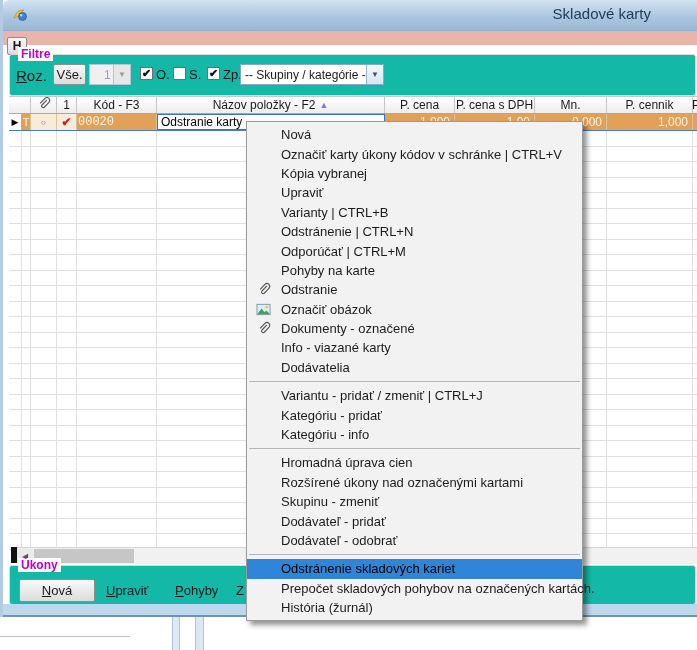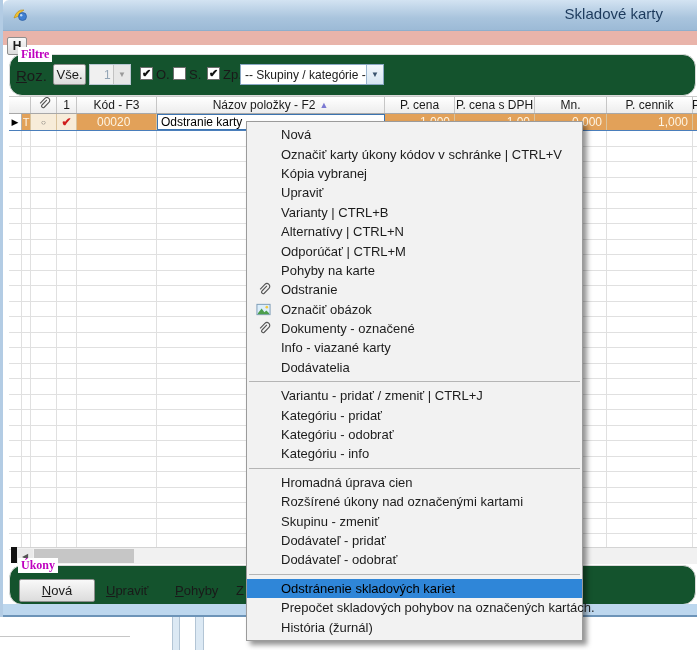--- a/index.html
+++ b/index.html
@@ -7,27 +7,27 @@
     position:relative;width:697px;height:650px;overflow:hidden;background:#ffffff;
     font-family:"Liberation Sans", sans-serif;color:#1a1a1a;
   }
   
   .window{position:absolute;left:0;top:0;width:697px;height:617px;background:#ffffff;
     border-left:3px solid #b3cce4;box-sizing:border-box;}
   .titlebar{position:absolute;left:0;top:0;right:0;height:30px;
     background:linear-gradient(#d3e3f2,#a9c4dd 60%,#9cbad6);
     border-top-left-radius:6px;border-bottom:1px solid #8fafcc;}
   .app-icon{position:absolute;left:9px;top:7px;width:16px;height:16px;}
-  .wtitle{position:absolute;right:34px;top:5px;font-size:15px;color:#1c3a5c;}
+  .wtitle{position:absolute;right:46px;top:5px;font-size:15px;color:#1c3a5c;}
   .pinkband{position:absolute;left:0;top:31px;right:0;height:14px;background:#e9b4aa;}
   .btn3d{background:linear-gradient(#f9f9f9,#dcdcdc);border:1px solid #8e8e8e;border-radius:2px;
     box-sizing:border-box;text-align:center;cursor:default;}
   .hbtn{position:absolute;left:4px;top:37px;width:20px;height:18px;font-weight:bold;font-size:12px;line-height:16px;}
   
-  .fset{position:absolute;border:1px solid #dadada;border-radius:13px;background:#14532d;font-family:Liberation Serif, serif;}
+  .fset{position:absolute;border:1px solid #dadada;border-radius:3px;background:#14b8a6;}
   .fset-label{position:absolute;top:-8px;left:8px;background:#fff;padding:0 3px;
     color:#bf00bf;font-weight:bold;font-size:12px;}
   .filtre{left:6px;top:54px;width:685px;height:40px;}
   .ukony{left:6px;top:565px;width:685px;height:38px;}
   
   .flabel{position:absolute;font-size:15px;}
   .vse{position:absolute;left:50px;top:64px;width:33px;height:21px;font-size:13px;line-height:19px;}
   .combo{position:absolute;box-sizing:border-box;border:1px solid #8aa7c4;background:#fff;height:21px;font-size:12px;}
   .combo .ctext{position:absolute;left:4px;top:3px;white-space:nowrap;}
   .combo .carrow{position:absolute;right:0;top:0;bottom:0;width:16px;
@@ -52,21 +52,21 @@
   .col-pdph{width:80px}.col-mn{width:72px}.col-pcennik{width:86px}.col-p{flex:1}
   .drow{display:flex;height:16px;border-bottom:1px solid #4a7ebb;}
   .cell{box-sizing:border-box;border-right:1px solid #d0b globalThis}
   .cell{box-sizing:border-box;border-right:1px solid #d9c39d;font-size:12px;display:flex;align-items:center;overflow:hidden;white-space:nowrap;}
   .c-ind{background:#fff;border-right:1px solid #b0b0b0;justify-content:center;font-size:9px;color:#000;}
   .c-orange{background:#e2a159;color:#fdf4e3;}
   .c-light{background:#f7ecd9;justify-content:center;}
   .c-t{justify-content:center;font-size:11px;}
   .c-check{color:#cf1d1d;font-size:12px;font-weight:bold;}
   .c-clipmark{color:#666;font-size:8px;}
-  .c-kod{padding-left:20px;}
+  .c-kod{padding-left:1px;font-family:Liberation Mono, monospace;}
   .c-num{justify-content:flex-end;padding-right:4px;}
   .c-edit{background:#fff;border:1px solid #3c74b0;color:#000;padding-left:3px;}
   .erow{display:flex;height:15.5px;box-sizing:border-box;border-bottom:1px solid #e0e0e0;}
   .ecell{box-sizing:border-box;border-right:1px solid #e0e0e0;}
   
   .splitbar{position:absolute;left:8px;top:547px;width:6px;height:16px;background:#111;}
   .hscroll{position:absolute;left:14px;top:547px;right:0;height:16px;background:#f1f1f1;
     border-top:1px solid #d4d4d4;}
   .harrow{position:absolute;left:0;top:1px;width:16px;height:15px;background:#eaeaea;
     font-size:8px;line-height:15px;text-align:center;color:#555;}
@@ -548,21 +548,21 @@
     <div class="menu-item">
       <span>Kópia vybranej</span>
     </div>
     <div class="menu-item">
       <span>Upraviť</span>
     </div>
     <div class="menu-item">
       <span>Varianty | CTRL+B</span>
     </div>
     <div class="menu-item">
-      <span>Alternatívy | CTRL+N</span>
+      <span>Odstránenie | CTRL+N</span>
     </div>
     <div class="menu-item">
       <span>Odporúčať | CTRL+M</span>
     </div>
     <div class="menu-item">
       <span>Pohyby na karte</span>
     </div>
     <div class="menu-item">
       <span class="menu-icon"><svg width="15" height="15" viewBox="0 0 16 16">
           <path d="M11.6 4.2 6.4 9.6a1.7 1.7 0 0 0 2.4 2.4l5-5.2a3 3 0 0 0-4.3-4.2L4.4 7.9" fill="none" stroke="#555" stroke-width="1.2"></path>
@@ -590,23 +590,20 @@
       <span>Dodávatelia</span>
     </div>
     <div class="menu-sep"></div>
     <div class="menu-item">
       <span>Variantu - pridať / zmeniť | CTRL+J</span>
     </div>
     <div class="menu-item">
       <span>Kategóriu - pridať</span>
     </div>
     <div class="menu-item">
-      <span>Kategóriu - odobrať</span>
-    </div>
-    <div class="menu-item">
       <span>Kategóriu - info</span>
     </div>
     <div class="menu-sep"></div>
     <div class="menu-item">
       <span>Hromadná úprava cien</span>
     </div>
     <div class="menu-item">
       <span>Rozšírené úkony nad označenými kartami</span>
     </div>
     <div class="menu-item">

